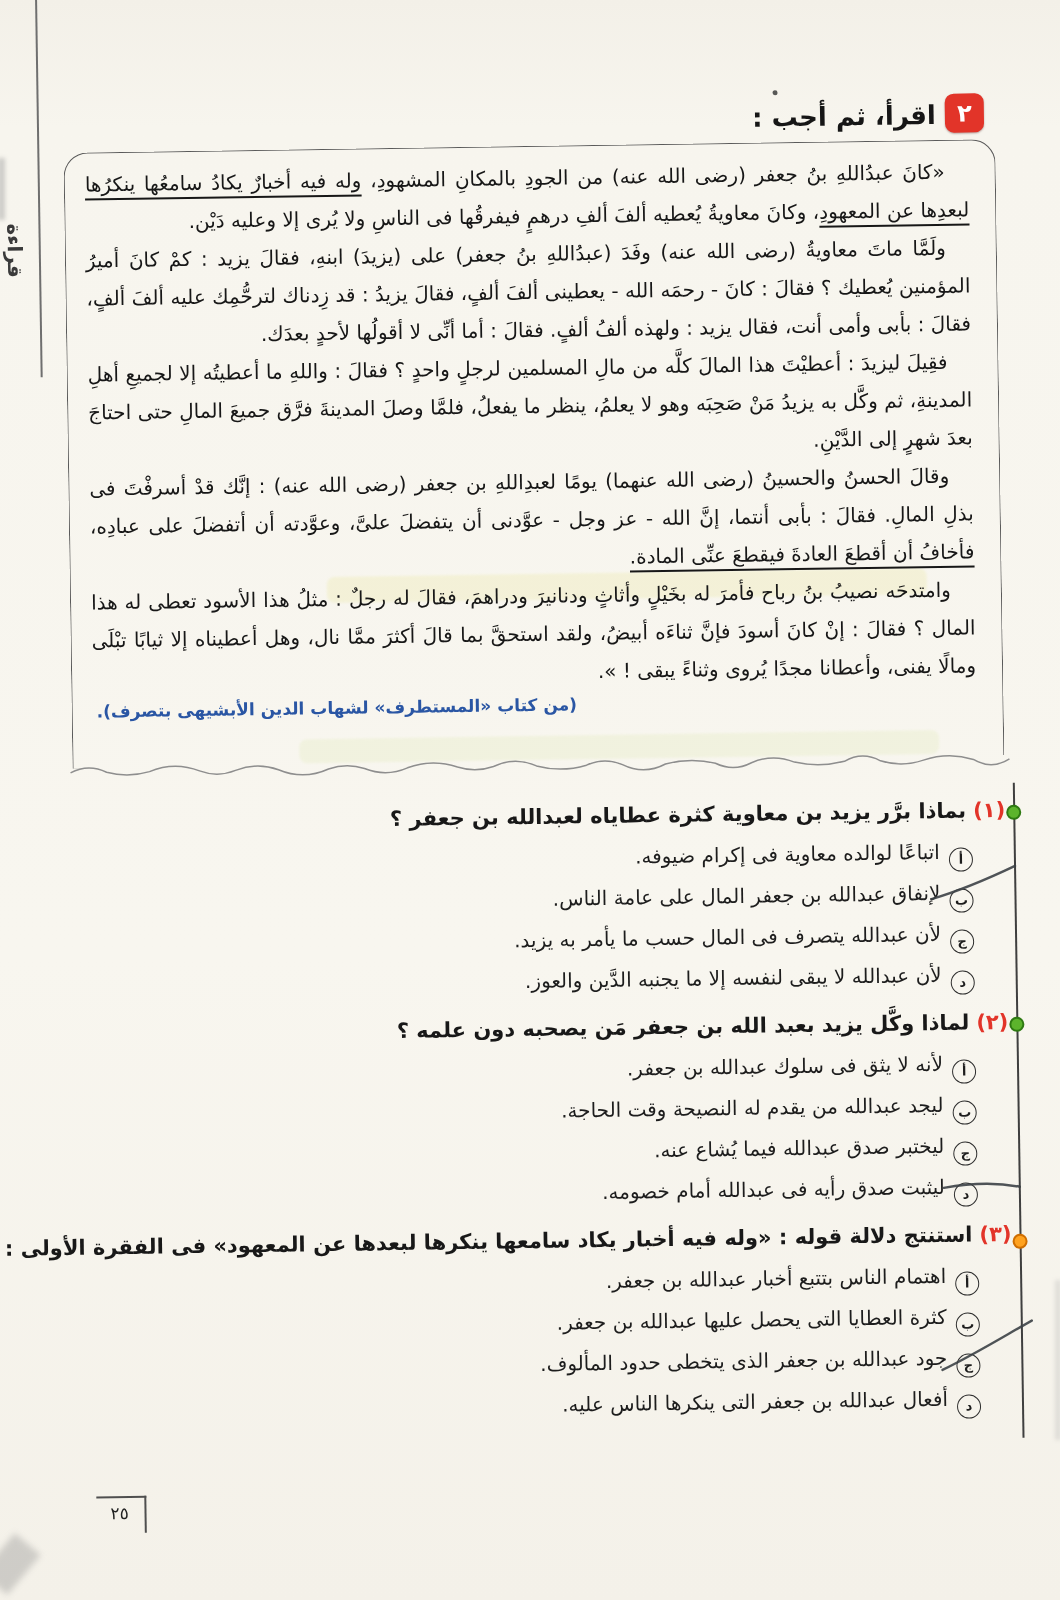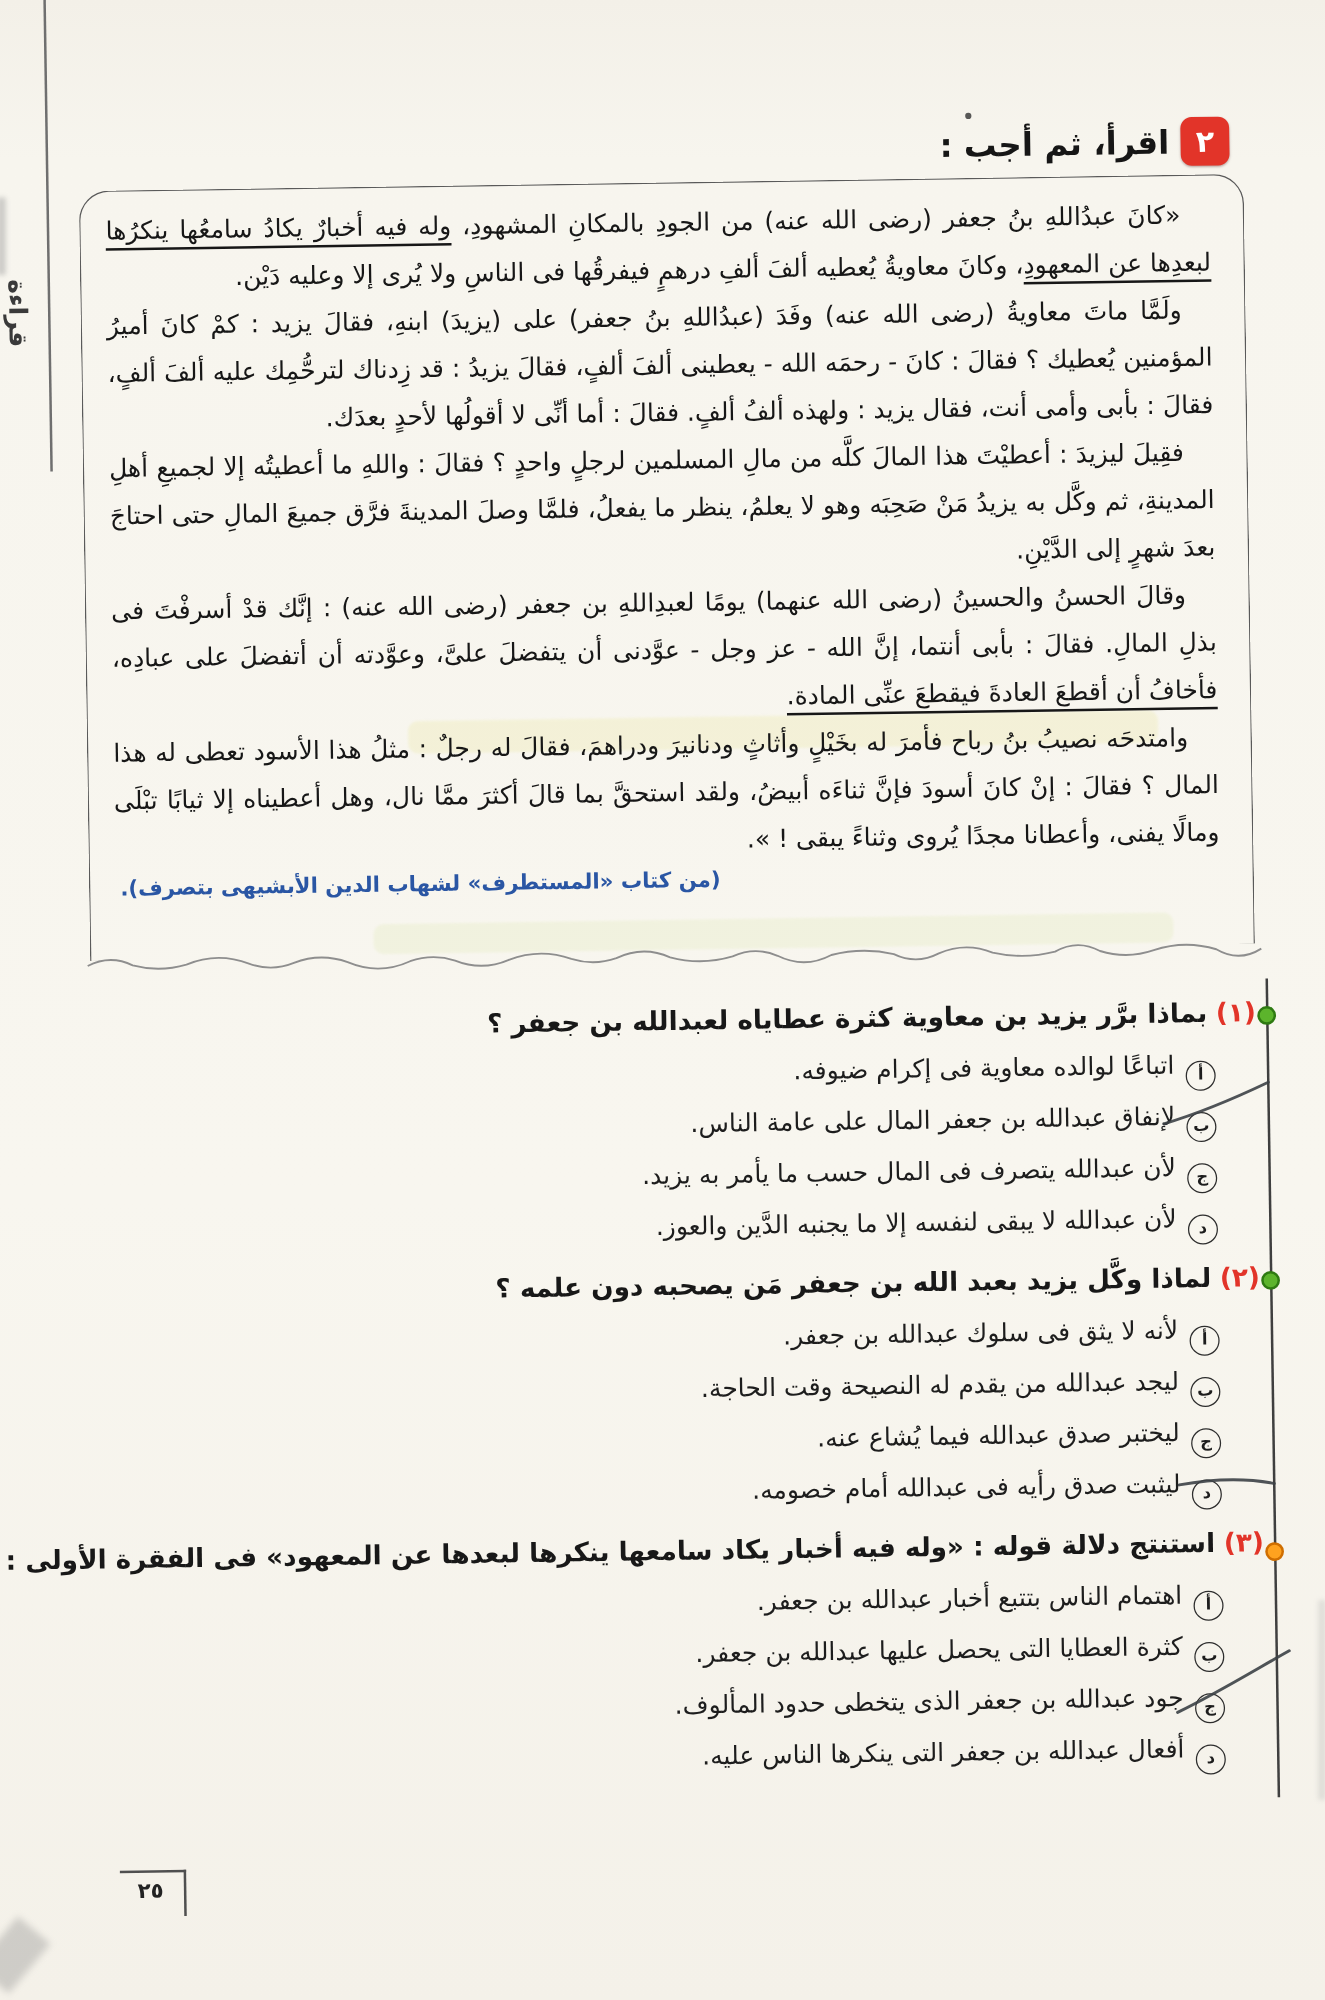--- a/index.html
+++ b/index.html
@@ -49,21 +49,21 @@
   .dot.orange{background:#ffa21f;border:2.5px solid #cf6e00;}
   .dot.d1{left:1006px;top:812px;}
   .dot.d2{left:1006px;top:1024px;}
   .dot.d3{left:1006px;top:1241px;}
 
   .pen-marks{position:absolute;inset:0;width:1060px;height:1600px;pointer-events:none;}
   .pen-marks path{fill:none;stroke:#3c4146;stroke-width:2.4;stroke-linecap:round;opacity:.9;}
 
   
   .page-num{position:absolute;left:86px;top:1490px;border-top:2px solid #4f4f4f;border-left:none;
-    border-right:2px solid #4f4f4f;padding:5px 16px 10px 14px;font-size:17px;font-weight:bold;color:#222;}
+    border-right:2px solid #4f4f4f;padding:5px 16px 10px 14px;font-size:17px;font-weight:normal;color:#222;}
 
   
   .smudge{position:absolute;pointer-events:none;}
   .sm1{left:-2px;top:158px;width:7px;height:62px;background:#9a9a9a;opacity:.45;filter:blur(2px);}
   .sm2{left:-6px;top:1538px;width:34px;height:52px;background:#8a8a8a;opacity:.35;filter:blur(3px);transform:rotate(40deg);}
   .sm3{right:-1px;top:1280px;width:6px;height:160px;background:#ababab;opacity:.3;filter:blur(2px);}
   .hl{position:absolute;border-radius:8px;pointer-events:none;}
   .hl1{left:330px;top:574px;width:600px;height:26px;background:#e3df72;opacity:.18;filter:blur(1px);}
   .hl2{left:300px;top:736px;width:640px;height:24px;background:#cfe08e;opacity:.16;filter:blur(1px);}
 </style>

